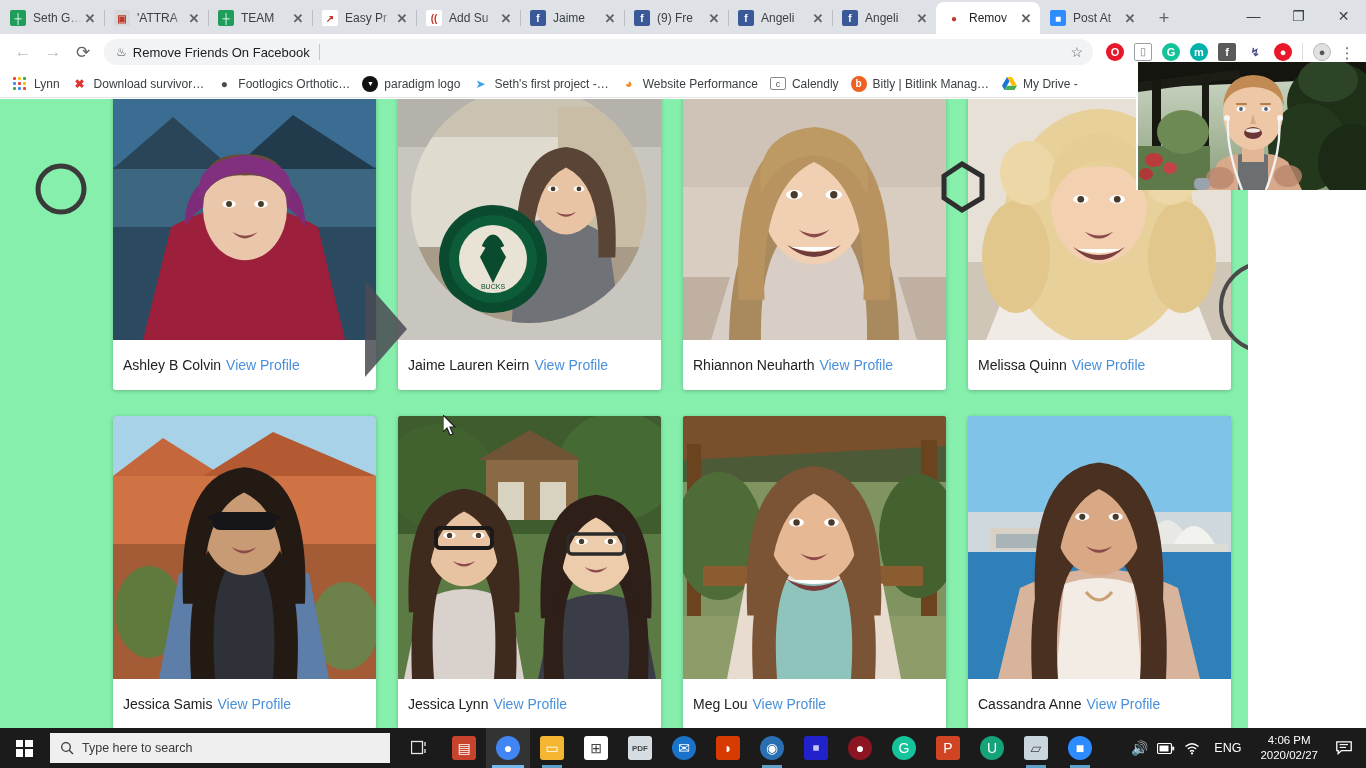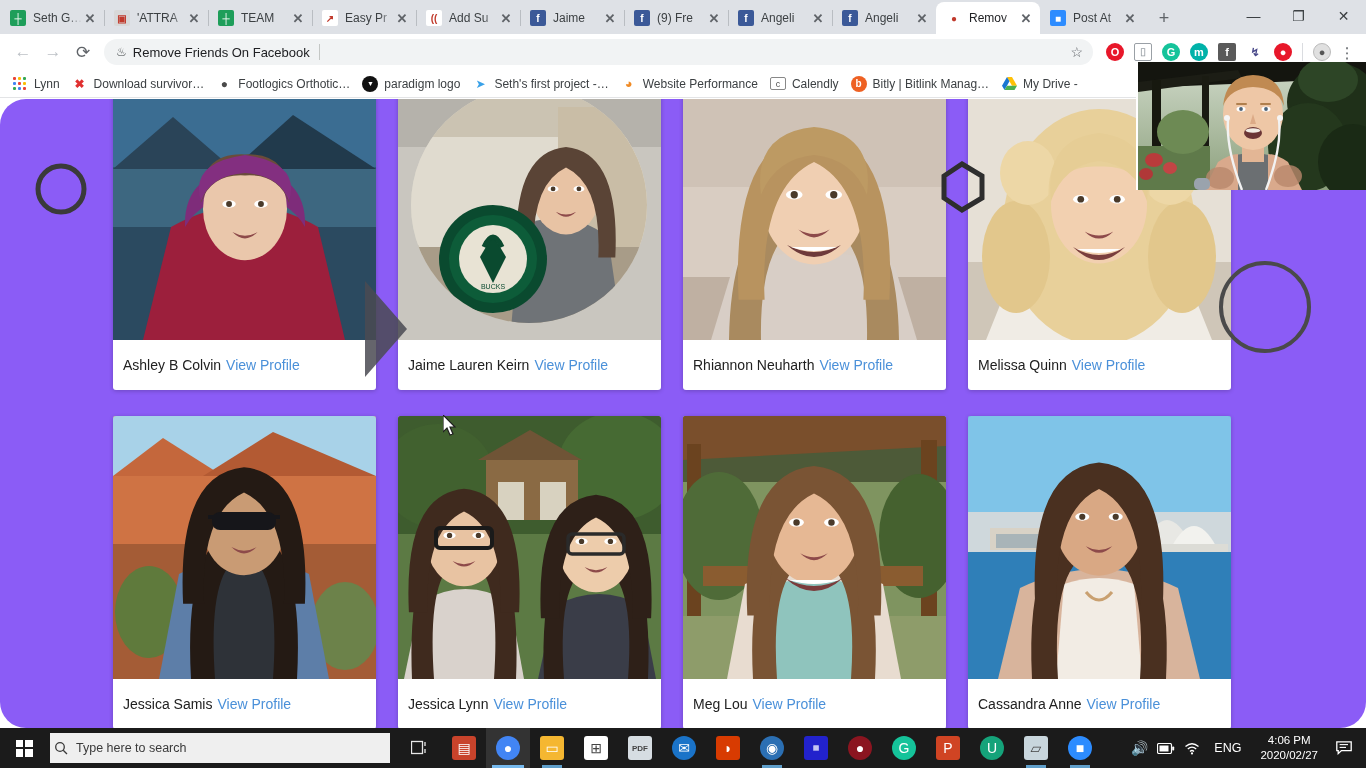--- a/index.html
+++ b/index.html
@@ -162,24 +162,23 @@
   .apps-grid i:nth-child(4){background:#4285f4}
   .apps-grid i:nth-child(5){background:#ea4335}
   .apps-grid i:nth-child(6){background:#fbbc04}
   .apps-grid i:nth-child(7){background:#34a853}
   .apps-grid i:nth-child(8){background:#4285f4}
   .apps-grid i:nth-child(9){background:#ea4335}
 
   
   .page {
     position: absolute; top: 99px; left: 0;
-    width: 1366px; height: 629px;
-    background: #8b5cf6;
+    width: 1248px; height: 629px;
+    background: #86efac;
     overflow: hidden;
-    border-radius: 26px;
   }
   .grid {
     position: absolute;
     top: -22px; left: 113px;
     width: 1130px;
     display: grid;
     grid-template-columns: repeat(4, 263px);
     column-gap: 22px;
     row-gap: 26px;
   }
@@ -247,21 +246,21 @@
   .winlogo {
     width: 17px; height: 17px;
     display: grid; grid-template-columns: 1fr 1fr; grid-template-rows: 1fr 1fr;
     gap: 2px;
   }
   .winlogo i { background: #ffffff; display:block; }
   .searchbox {
     width: 340px; height: 30px; flex: 0 0 340px;
     background: #efefef;
     display: flex; align-items: center;
-    padding: 0 4px;
+    padding: 0 10px;
     font-size: 12.5px; color: #3a3a3a;
     margin-left: 2px;
   }
   .taskicons { display: flex; align-items: center; margin-left: 8px; }
   .ticon {
     width: 44px; height: 40px; flex: 0 0 44px;
     display: flex; align-items: center; justify-content: center;
     position: relative;
   }
   .ticon.active { background: #333333; }

